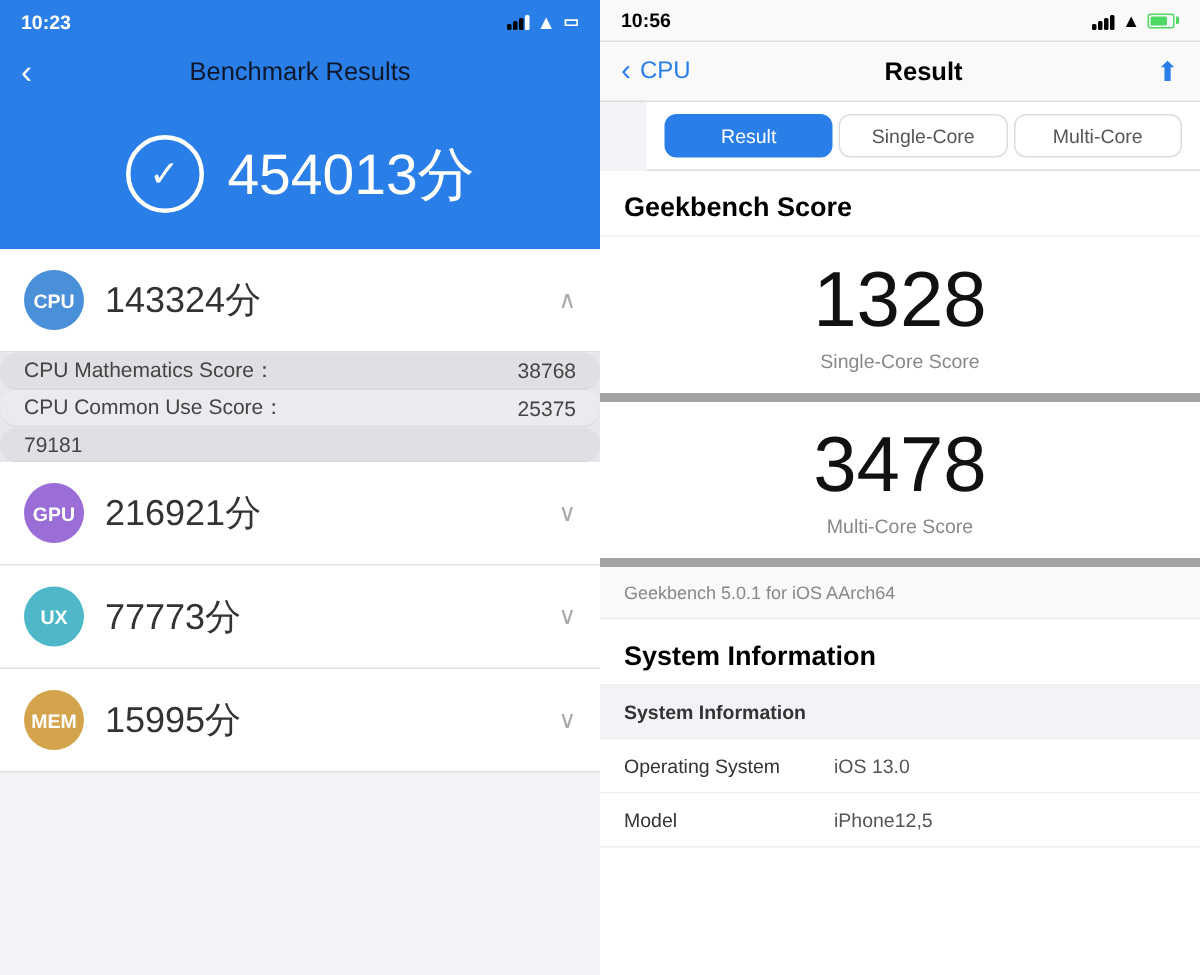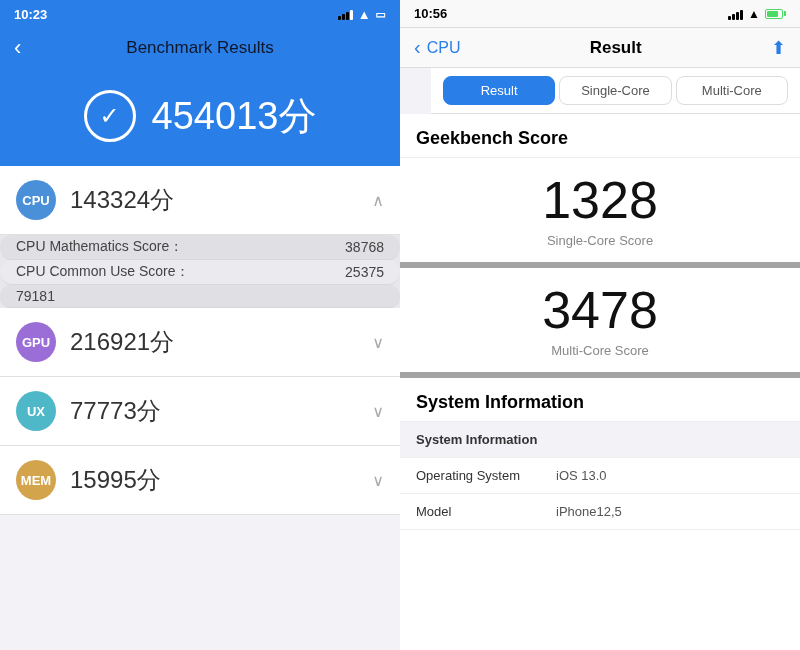--- a/index.html
+++ b/index.html
@@ -458,20 +458,21 @@
     <div class="score-block">
       <div class="score-number">1328</div>
       <div class="score-label">Single-Core Score</div>
     </div>
 
     <div class="score-block">
       <div class="score-number">3478</div>
       <div class="score-label">Multi-Core Score</div>
     </div>
 
+    <div class="geekbench-version">Geekbench 5.0.1 for iOS AArch64</div>
 
     <div class="sys-info-header">System Information</div>
 
     <div class="sys-info-table">
       <div class="sys-info-row header-row">
         <span class="sys-col-label bold">System Information</span>
         <span class="sys-col-value"></span>
       </div>
       <div class="sys-info-row">
         <span class="sys-col-label">Operating System</span>

